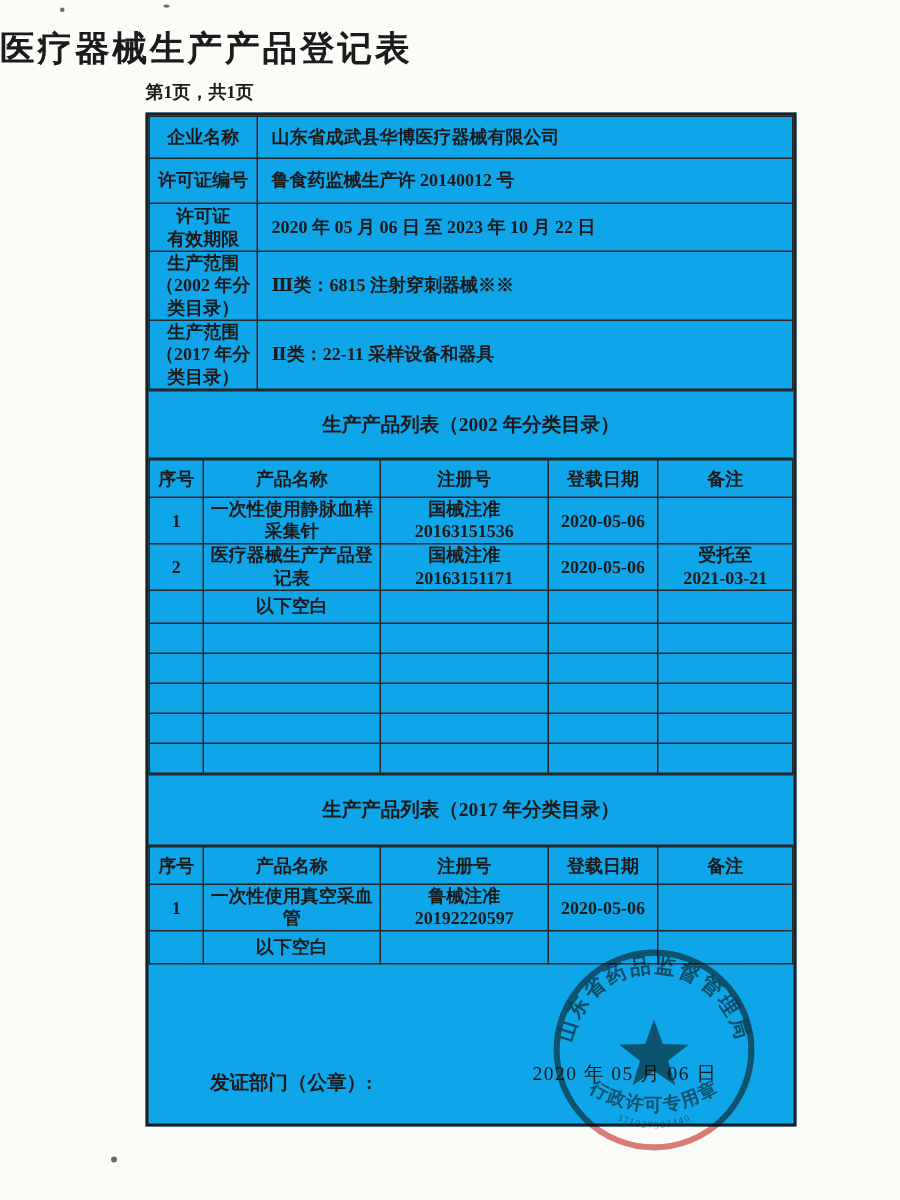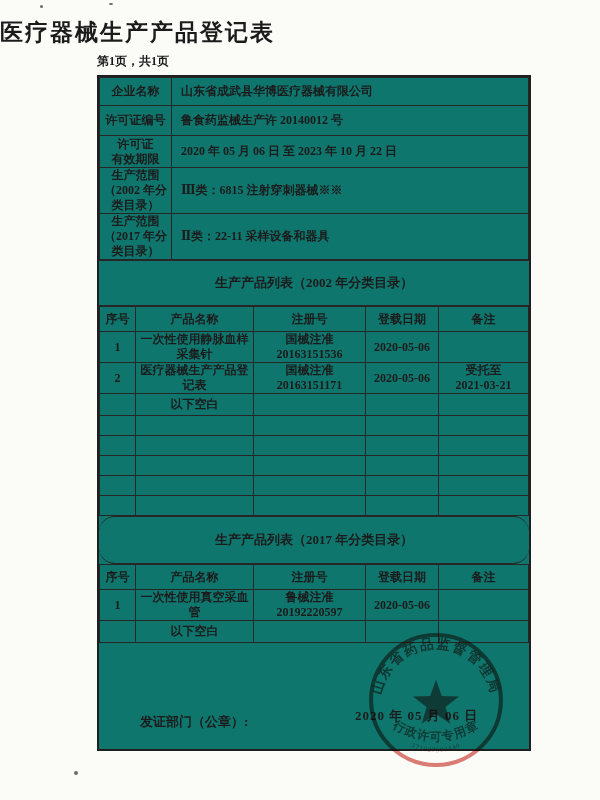--- a/index.html
+++ b/index.html
@@ -15,50 +15,50 @@
   .title {
     position:absolute; top:17px; left:0; width:100%;
     text-align:left; font-size:23px; font-weight:bold; letter-spacing:2px;
   }
   .pageinfo {
     position:absolute; top:53px; left:97px; width:434px;
     text-align:left; font-size:12px; font-weight:bold;
   }
   .form {
     position:absolute; left:97px; top:75px; width:434px;
-    border:2px solid #1f1f1f; background:#0f766e;
+    border:2px solid #1f1f1f; background:#0ea5e9;
   }
   table { width:100%; border-collapse:collapse; table-layout:fixed; }
   td {
     border:1.5px solid #262626;
     font-size:12px; font-weight:bold;
     vertical-align:middle; text-align:center;
     white-space:pre-line; line-height:1.25;
     overflow:hidden;
   }
   .info-table td.lbl { width:72px; }
   .info-table td.val { text-align:left; padding-left:9px; }
   .band {
     border-top:1.5px solid #262626; border-bottom:1.5px solid #262626;
     text-align:left; font-size:13px; font-weight:bold;
     display:flex; align-items:center; justify-content:center;
   }
   .band1 { height:46px; }
-  .band2 { height:48px;border-radius:16px; }
+  .band2 { height:48px; }
   .prod-table col.c-no   { width:36px; }
   .prod-table col.c-name { width:118px; }
   .prod-table col.c-reg  { width:112px; }
   .prod-table col.c-date { width:73px; }
   .prod-table tr.hdr td  { height:25px;margin-left:37px; }
   .prod-table tr.datarow td { height:31px; }
   .prod-table tr.blankrow td { height:22px; }
   .prod-table tr.er td { height:20px; }
   .footer-area { position:relative; height:106px; }
   .issuer { position:absolute; left:41px; top:26px; font-size:13px; font-weight:bold;margin-top:44px; }
-  .issue-date { position:absolute; left:256px; top:64px; font-size:13px; font-weight:bold; letter-spacing:1px; }
+  .issue-date { position:absolute; left:256px; top:64px; font-size:13px; font-weight:normal; letter-spacing:1px; }
   .stamp {
     position:absolute; left:266px; top:-14px; width:142px; height:142px;
     mix-blend-mode:multiply; opacity:.88; z-index:5; pointer-events:none;
   }
 </style>
 </head>
 <body>
 
 <div class="speck" style="left:40px;top:5px;width:3px;height:3px;"></div>
 <div class="speck" style="left:109px;top:3px;width:4px;height:2px;"></div>

